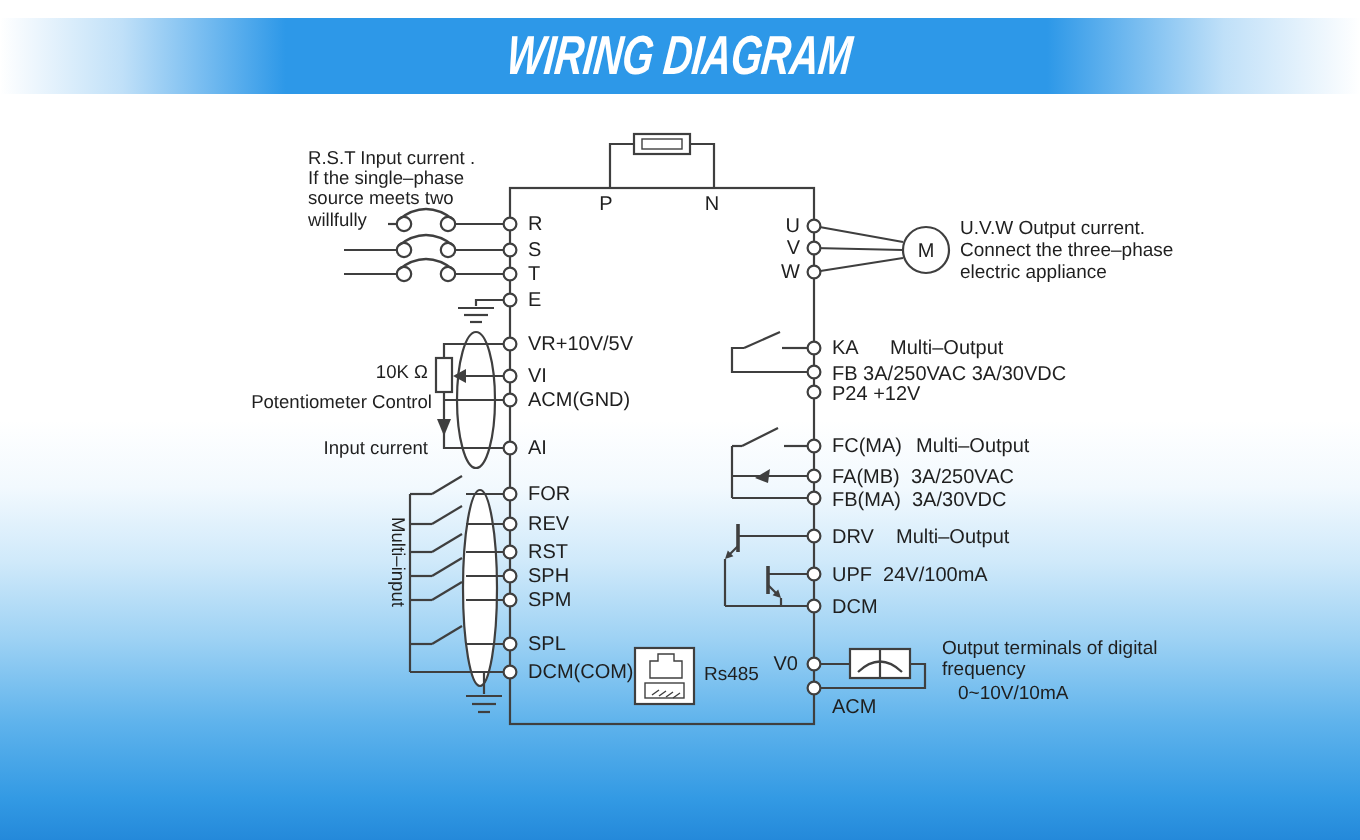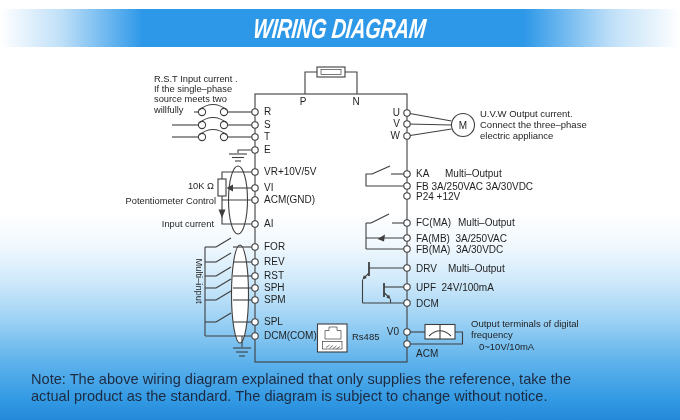--- a/index.html
+++ b/index.html
@@ -251,18 +251,14 @@
     <text x="416" y="290.5">UPF  24V/100mA</text>
     <text x="416" y="306.5">DCM</text>
     <text x="399" y="335" text-anchor="end">V0</text>
     <text x="416" y="356.5">ACM</text>
 
     <text class="t95" x="471" y="327">Output terminals of digital</text>
     <text class="t95" x="471" y="337.5">frequency</text>
     <text class="t95" x="479" y="349.5">0~10V/10mA</text>
   </svg>
 
-  <div class="note">
-    <div>Note: The above wiring diagram explained that only supplies the reference, take the</div>
-    <div>actual product as the standard. The diagram is subject to change without notice.</div>
-  </div>
 
 </div>
 
 </body></html>

